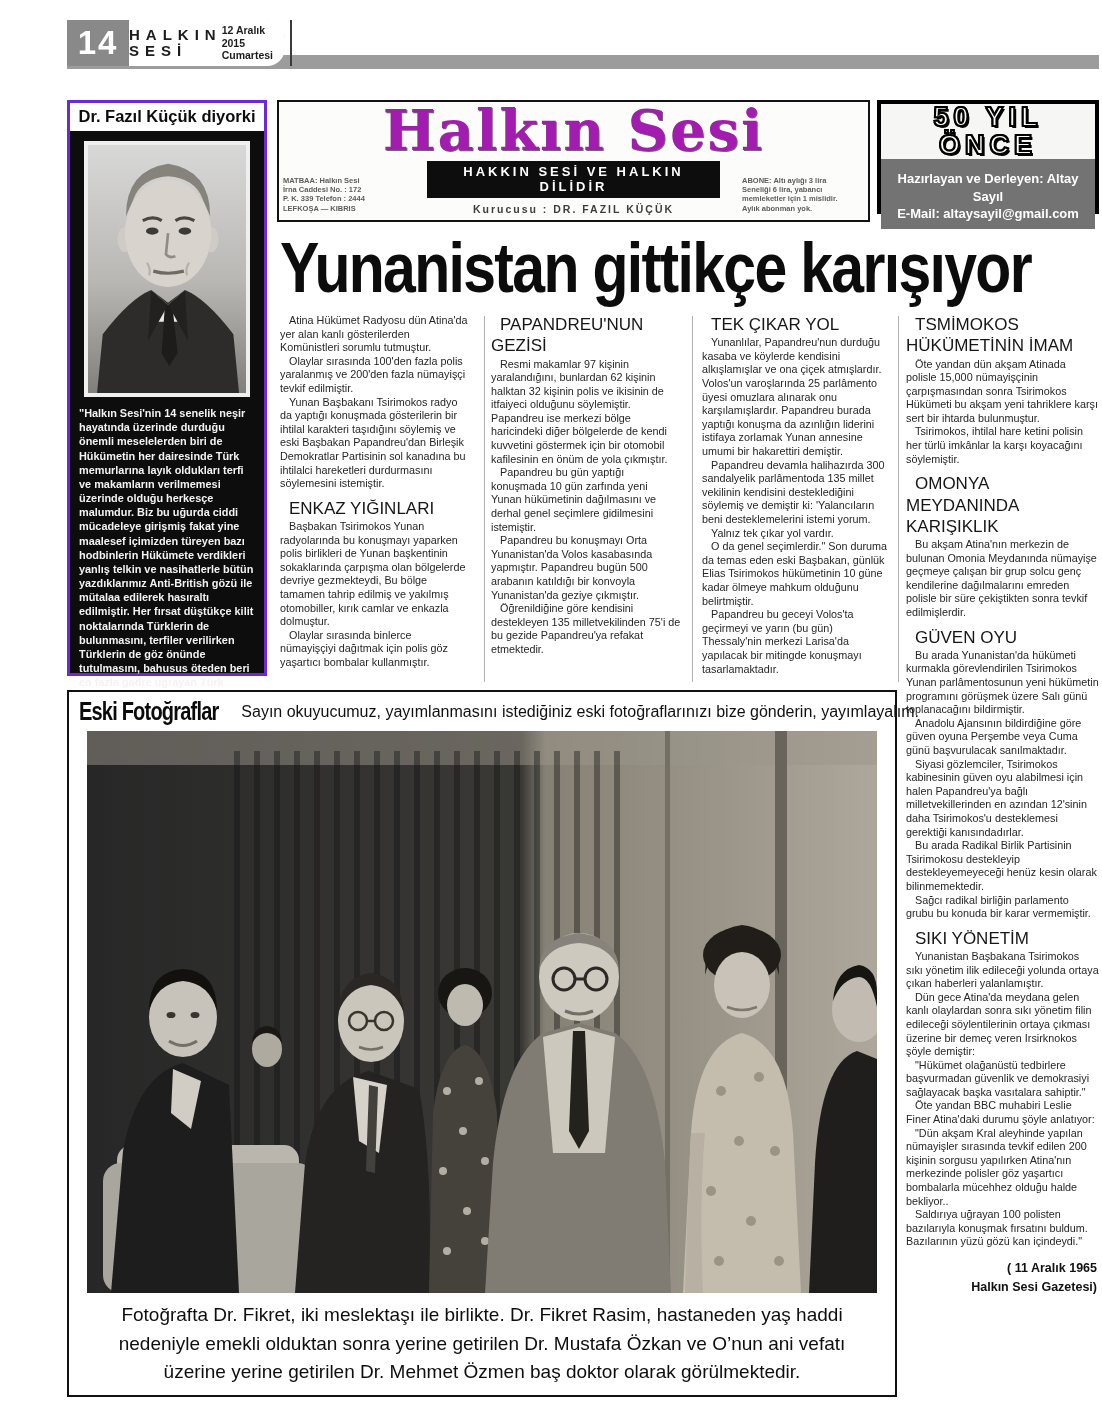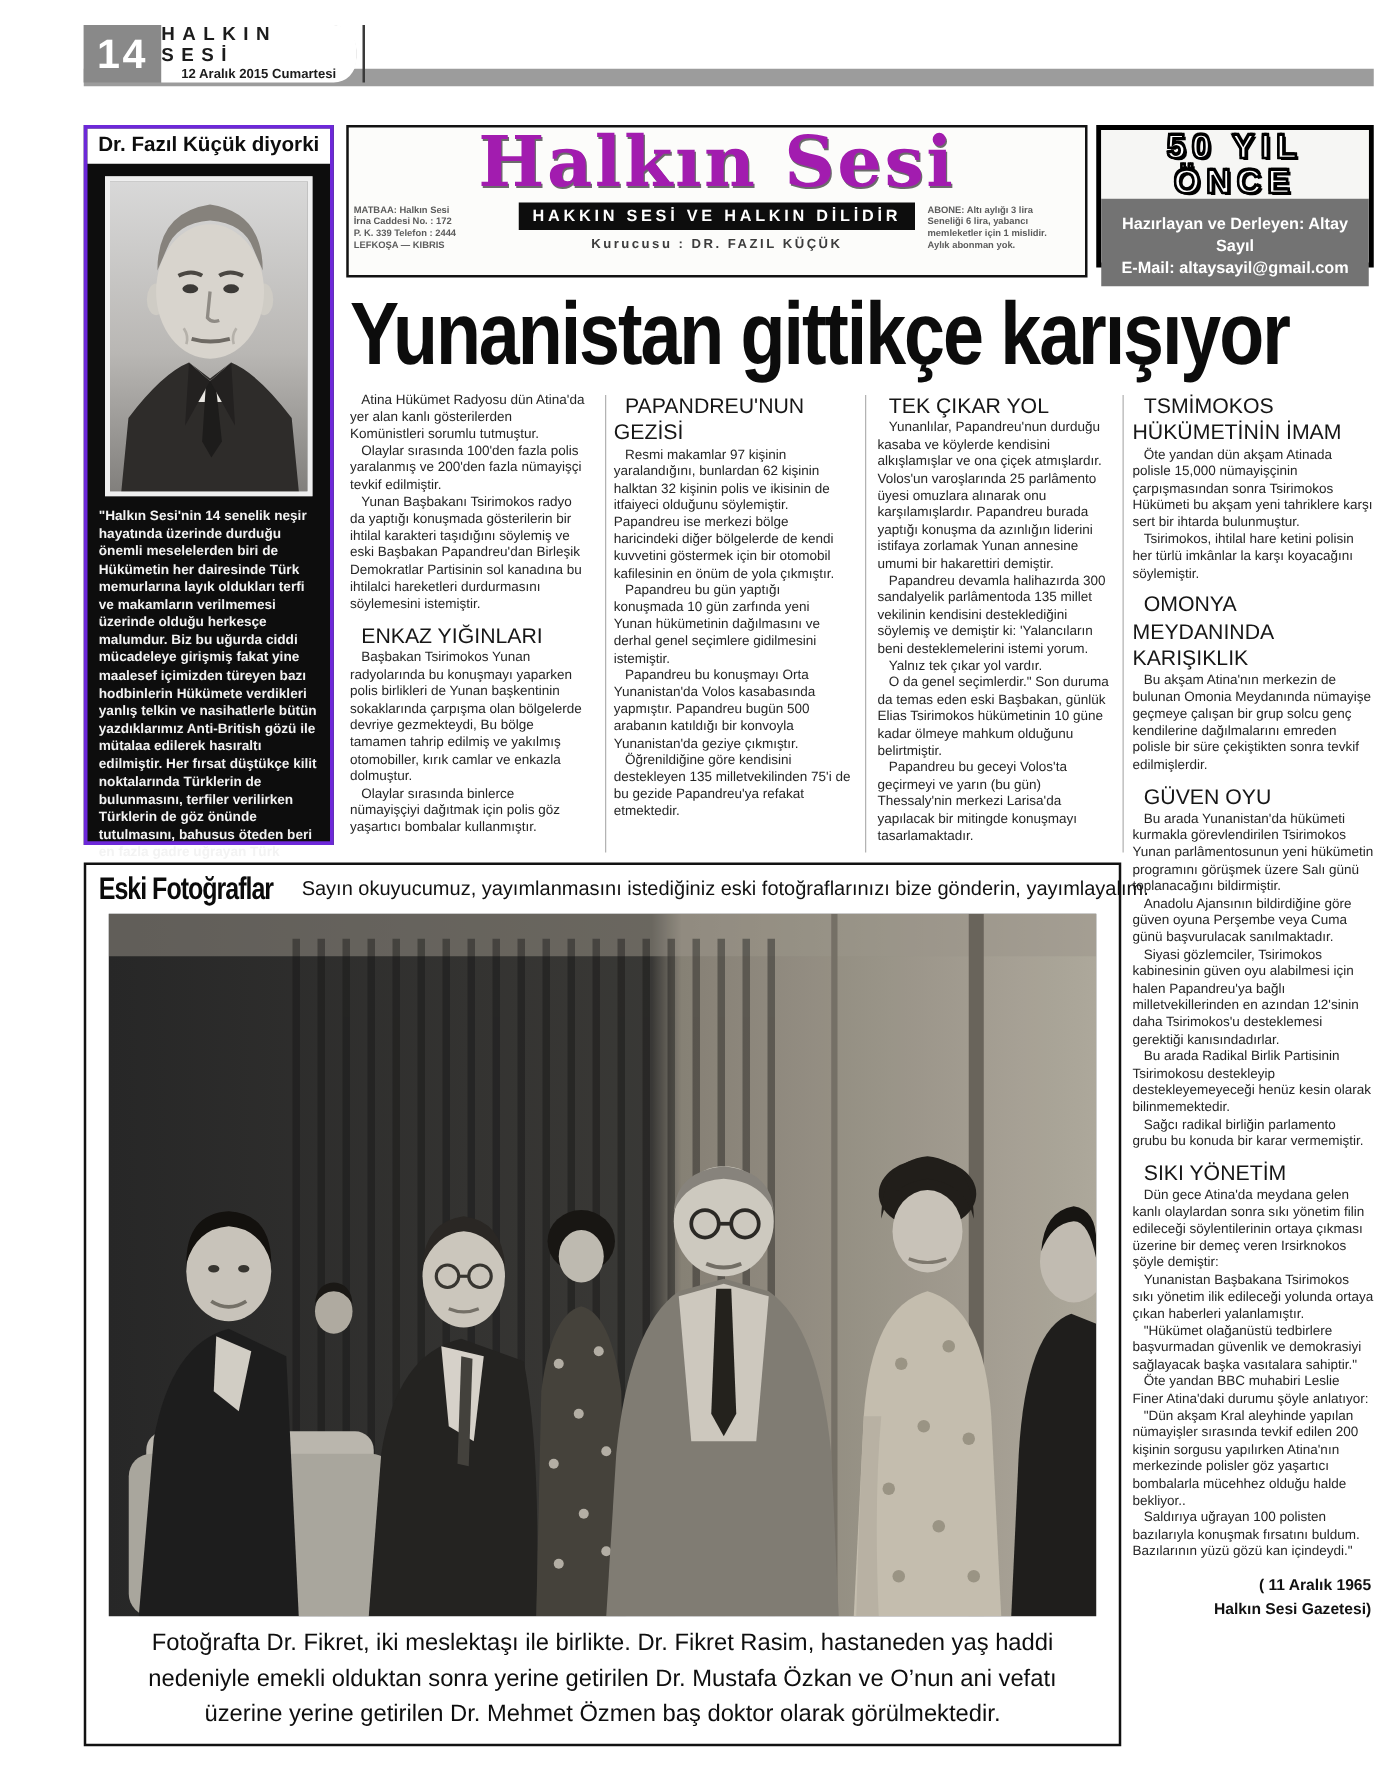--- a/index.html
+++ b/index.html
@@ -6,41 +6,41 @@
   #page{position:relative;width:1102px;height:1417px;background:#fff;overflow:hidden;
         font-family:"Liberation Sans",sans-serif;color:#1a1a1a;margin-left:32px;}
 
   
   .hdr-strip{position:absolute;left:35px;top:55px;width:1032px;height:14px;background:#9c9c9c;}
   .hdr-blob{position:absolute;left:35px;top:20px;width:218px;height:46px;background:#9c9c9c;
             border-radius:0 20px 20px 0;display:flex;}
   .hdr-num{width:62px;height:100%;background:#898989;color:#fff;display:flex;align-items:center;
            justify-content:center;font-size:33px;font-weight:bold;letter-spacing:2px;}
   .hdr-pill{flex:1;height:100%;background:#fff;border-radius:0 18px 18px 0;display:flex;
-            flex-direction:column;align-items:center;justify-content:center;}
+            flex-direction:row;align-items:center;justify-content:center;}
   .hdr-paper{font-size:15px;font-weight:bold;letter-spacing:6px;color:#1c1c1c;line-height:1.1;}
   .hdr-date{font-size:10.5px;font-weight:bold;color:#1c1c1c;line-height:1.2;}
   .hdr-divider{position:absolute;left:258px;top:20px;width:2px;height:46px;background:#3a3a3a;}
 
   
   .says-card{position:absolute;left:35px;top:100px;width:200px;height:576px;border:3px solid #6d28d9;
              background:#0d0d0d;box-sizing:border-box;display:flex;flex-direction:column;}
   .says-title{background:#fff;color:#0d0d0d;font-size:16.5px;font-weight:bold;text-align:center;
               padding:4px 2px 5px;}
   .portrait-wrap{margin:10px auto 0;width:158px;height:248px;border:4px solid #efefef;background:#888;}
   .portrait-wrap svg{display:block;width:100%;height:100%;}
   .says-quote{color:#f3f3f3;font-size:10.9px;font-weight:bold;line-height:1.3;padding:9px 9px 6px;}
 
   
   .clip{position:absolute;left:245px;top:100px;width:593px;height:122px;border:2px solid #121212;
         background:#fcfcfa;box-sizing:border-box;overflow:hidden;}
   .clip-title{font-family:"DejaVu Serif",serif;font-weight:bold;font-size:56px;line-height:1.02;
               text-align:center;color:#a21caf;letter-spacing:2px;
               text-shadow:1px 1px 0 #6b6b6b;}
-  .clip-row{display:flex;align-items:center;margin-top:2px;}
+  .clip-row{display:flex;align-items:flex-end;margin-top:2px;gap:12px;}
   .clip-small{width:122px;font-size:7.5px;font-weight:bold;color:#5c5c5c;line-height:1.25;
               white-space:pre-line;padding:2px 4px;filter:blur(.3px);}
   .clip-mid{flex:1;text-align:center;}
   .clip-motto{background:#0d0d0d;color:#fff;font-size:13px;font-weight:bold;letter-spacing:3px;
               padding:3px 0 4px;margin:0 6px;}
   .clip-founder{font-size:10.5px;font-weight:bold;letter-spacing:2px;color:#3d3d3d;margin-top:5px;}
 
   
   .fifty{position:absolute;left:845px;top:100px;width:222px;height:114px;border:4px solid #000;
          box-sizing:border-box;display:flex;flex-direction:column;}
@@ -202,22 +202,22 @@
         <div class="sub-h">OMONYA
 MEYDANINDA KARIŞIKLIK</div>
         <p class="para">Bu akşam Atina'nın merkezin de bulunan Omonia Meydanında nümayişe geçmeye çalışan bir grup solcu genç kendilerine dağılmalarını emreden polisle bir süre çekiştikten sonra tevkif edilmişlerdir.</p>
         <div class="sub-h">GÜVEN OYU</div>
         <p class="para">Bu arada Yunanistan'da hükümeti kurmakla görevlendirilen Tsirimokos Yunan parlâmentosunun yeni hükümetin programını görüşmek üzere Salı günü toplanacağını bildirmiştir.</p>
         <p class="para">Anadolu Ajansının bildirdiğine göre güven oyuna Perşembe veya Cuma günü başvurulacak sanılmaktadır.</p>
         <p class="para">Siyasi gözlemciler, Tsirimokos kabinesinin güven oyu alabilmesi için halen Papandreu'ya bağlı milletvekillerinden en azından 12'sinin daha Tsirimokos'u desteklemesi gerektiği kanısındadırlar.</p>
         <p class="para">Bu arada Radikal Birlik Partisinin Tsirimokosu destekleyip destekleyemeyeceği henüz kesin olarak bilinmemektedir.</p>
         <p class="para">Sağcı radikal birliğin parlamento grubu bu konuda bir karar vermemiştir.</p>
         <div class="sub-h">SIKI YÖNETİM</div>
+        <p class="para">Yunanistan Başbakana Tsirimokos sıkı yönetim ilik edileceği yolunda ortaya çıkan haberleri yalanlamıştır.</p>
         <p class="para">Dün gece Atina'da meydana gelen kanlı olaylardan sonra sıkı yönetim filin edileceği söylentilerinin ortaya çıkması üzerine bir demeç veren Irsirknokos şöyle demiştir:</p>
-        <p class="para">Yunanistan Başbakana Tsirimokos sıkı yönetim ilik edileceği yolunda ortaya çıkan haberleri yalanlamıştır.</p>
         <p class="para">"Hükümet olağanüstü tedbirlere başvurmadan güvenlik ve demokrasiyi sağlayacak başka vasıtalara sahiptir."</p>
         <p class="para">Öte yandan BBC muhabiri Leslie Finer Atina'daki durumu şöyle anlatıyor:</p>
         <p class="para">"Dün akşam Kral aleyhinde yapılan nümayişler sırasında tevkif edilen 200 kişinin sorgusu yapılırken Atina'nın merkezinde polisler göz yaşartıcı bombalarla mücehhez olduğu halde bekliyor..</p>
         <p class="para">Saldırıya uğrayan 100 polisten bazılarıyla konuşmak fırsatını buldum. Bazılarının yüzü gözü kan içindeydi."</p>
       </div>
     <div class="credit">
       <div>( 11 Aralık 1965</div>
       <div>Halkın Sesi Gazetesi)</div>
     </div>
   </div>

